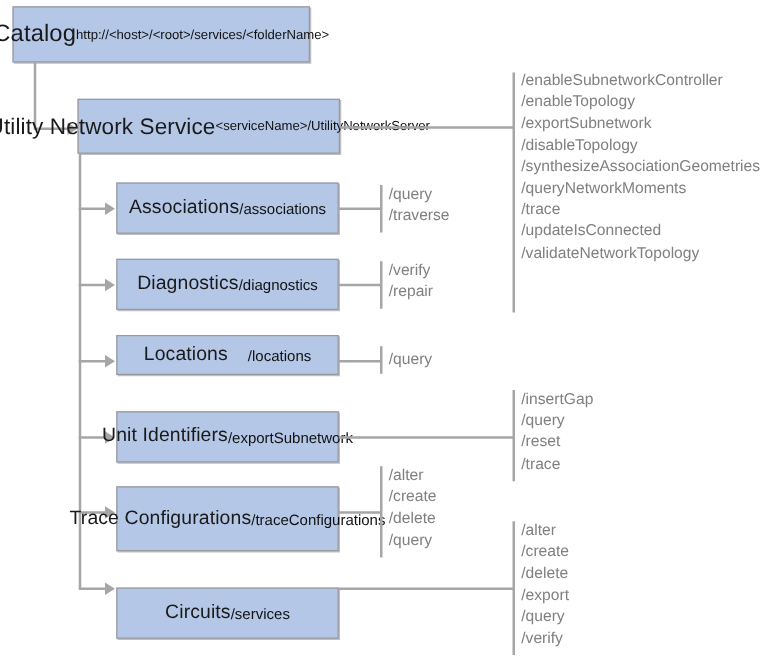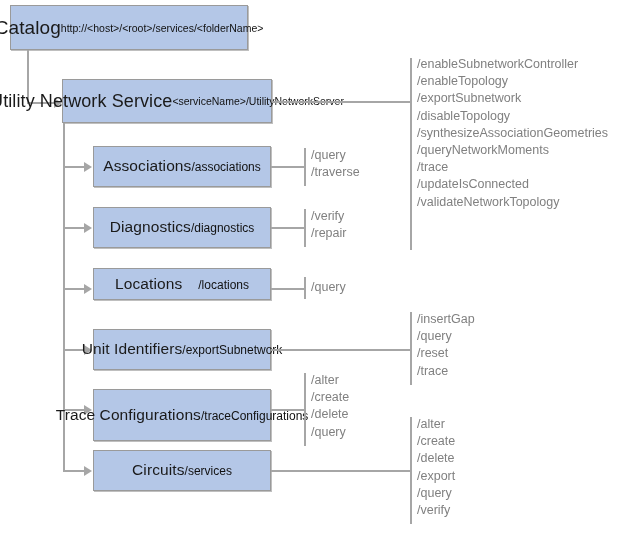--- a/index.html
+++ b/index.html
@@ -188,21 +188,21 @@
   </div>
   <div class="hline" style="left:271px; top:409px; width:34px;"></div>
   <div class="vbar" style="left:304px; top:373px; height:73px;"></div>
   <div class="oplist" style="left:311px; top:372px;">
       <span class="op">/alter</span>
       <span class="op">/create</span>
       <span class="op">/delete</span>
       <span class="op">/query</span>
     </div>
 
-  <div class="node child" style="left:93px; top:450px; width:178px; height:41px;">
+  <div class="node child" style="left:93px; top:470px; width:178px; height:41px;">
     <div class="title">Circuits</div>
     <div class="sub">/services</div>
   </div>
   <div class="hline" style="left:271px; top:470px; width:140px;"></div>
   <div class="vbar" style="left:410px; top:417px; height:107px;"></div>
   <div class="oplist" style="left:417px; top:416px;">
       <span class="op">/alter</span>
       <span class="op">/create</span>
       <span class="op">/delete</span>
       <span class="op">/export</span>

